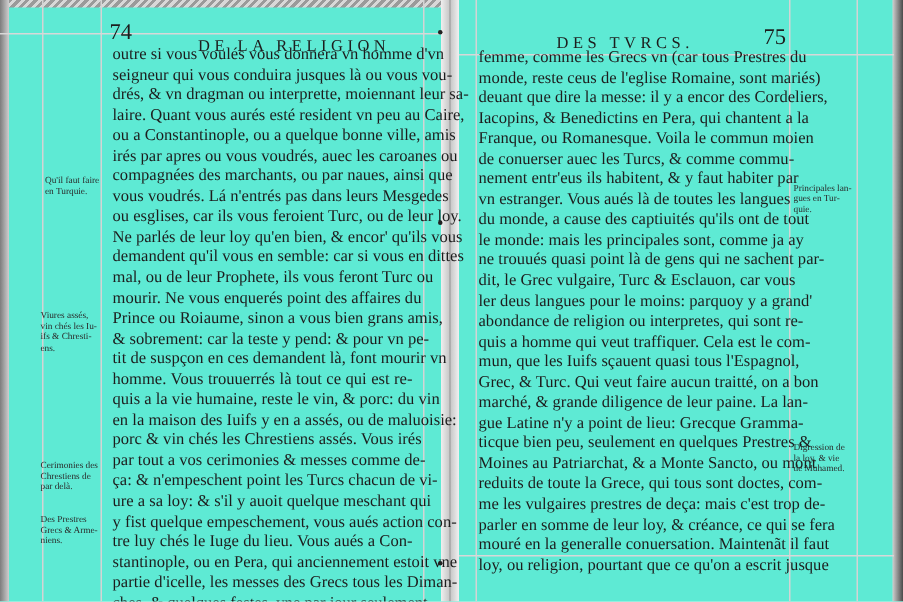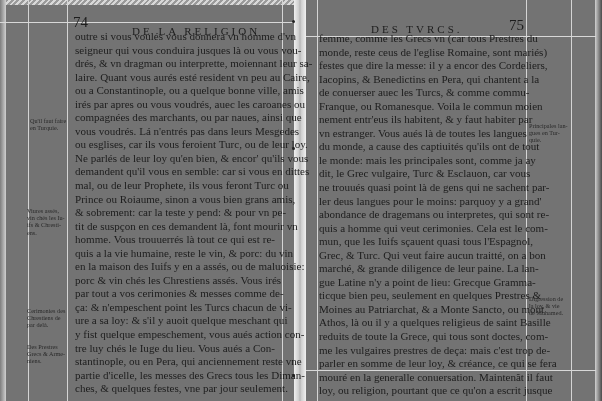--- a/index.html
+++ b/index.html
@@ -2,21 +2,21 @@
 <html><head>
 <meta charset="utf-8">
 <style>
   html, body { margin:0; padding:0; }
   body {
     width:602px; height:401px; overflow:hidden; position:relative;
     background:#f4f4f2;
     font-family:"Liberation Serif","DejaVu Serif",serif;
     color:#1d1d1d;
   }
-  .spread { position:absolute; inset:0; background:#737373; }
+  .spread { position:absolute; inset:0; background:#5eead4; }
   .top-edge {
     position:absolute; left:0; top:0; width:300px; height:5px;
     background:repeating-linear-gradient(135deg,#9a9a9a 0 2px,#d8d8d8 2px 4px);
   }
   .left-edge { position:absolute; left:0; top:0; width:6px; height:401px;
     background:linear-gradient(90deg,#7d7d7d,#cfcfcf); }
   .right-edge { position:absolute; right:0; top:0; width:7px; height:401px;
     background:linear-gradient(90deg,#d0d0d0,#4a4a4a); }
   .gutter { position:absolute; left:294px; top:0; width:12px; height:401px;
     background:linear-gradient(90deg,#efefef,#c9c9c9 45%,#8c8c8c 50%,#c9c9c9 55%,#f0f0f0); }
@@ -66,33 +66,34 @@
       <div class="line">drés, &amp; vn dragman ou interprette, moiennant leur sa-</div>
       <div class="line">laire. Quant vous aurés esté resident vn peu au Caire,</div>
       <div class="line">ou a Constantinople, ou a quelque bonne ville, amis</div>
       <div class="line">irés par apres ou vous voudrés, auec les caroanes ou</div>
       <div class="line">compagnées des marchants, ou par naues, ainsi que</div>
       <div class="line">vous voudrés. Lá n'entrés pas dans leurs Mesgedes</div>
       <div class="line">ou esglises, car ils vous feroient Turc, ou de leur loy.</div>
       <div class="line">Ne parlés de leur loy qu'en bien, &amp; encor' qu'ils vous</div>
       <div class="line">demandent qu'il vous en semble: car si vous en dittes</div>
       <div class="line">mal, ou de leur Prophete, ils vous feront Turc ou</div>
+      <div class="line">mourir.   Ne vous enquerés point des affaires du</div>
       <div class="line">Prince ou Roiaume, sinon a vous bien grans amis,</div>
       <div class="line">&amp; sobrement: car la teste y pend: &amp; pour vn pe-</div>
       <div class="line">tit de suspçon en ces demandent là, font mourir vn</div>
       <div class="line">homme.   Vous trouuerrés là tout ce qui est re-</div>
       <div class="line">quis a la vie humaine, reste le vin, &amp; porc: du vin</div>
       <div class="line">en la maison des Iuifs y en a assés, ou de maluoisie:</div>
       <div class="line">porc &amp; vin chés les Chrestiens assés.   Vous irés</div>
       <div class="line">par tout a vos cerimonies &amp; messes comme de-</div>
       <div class="line">ça: &amp; n'empeschent point les Turcs chacun de vi-</div>
       <div class="line">ure a sa loy: &amp; s'il y auoit quelque meschant qui</div>
       <div class="line">y fist quelque empeschement, vous aués action con-</div>
       <div class="line">tre luy chés le Iuge du lieu.   Vous aués a Con-</div>
-      <div class="line">stantinople, ou en Pera, qui anciennement reste vne</div>
+      <div class="line">stantinople, ou en Pera, qui anciennement estoit vne</div>
       <div class="line">partie d'icelle, les messes des Grecs tous les Diman-</div>
       <div class="line">ches, &amp; quelques festes, vne par jour seulement.</div>
 
     </div>
 
     <div class="note" style="left:30px;top:117px">
       <span>Qu'il faut faire</span>
       <span>en Turquie.</span>
     </div>
     <div class="note" style="left:27px;top:207px">
@@ -113,40 +114,39 @@
     </div>
   </div>
 
   <div class="page right">
     <div class="header" style="left:65px;top:23px">DES TVRCS.</div>
     <div class="folio" style="left:203px;top:17px">75</div>
 
     <div class="body-text" style="left:13px;top:32px;width:206px">
       <div class="line">femme, comme les Grecs vn (car tous Prestres du</div>
       <div class="line">monde, reste ceus de l'eglise Romaine, sont mariés)</div>
-      <div class="line">festes que dire la messe: il y a encor des Cordeliers,</div>
+      <div class="line">deuant que dire la messe: il y a encor des Cordeliers,</div>
       <div class="line">Iacopins, &amp; Benedictins en Pera, qui chantent a la</div>
+      <div class="line">Franque, ou Romanesque. Voila le commun moien</div>
       <div class="line">de conuerser auec les Turcs, &amp; comme commu-</div>
-      <div class="line">Franque, ou Romanesque. Voila le commun moien</div>
       <div class="line">nement entr'eus ils habitent, &amp; y faut habiter par</div>
       <div class="line">vn estranger.   Vous aués là de toutes les langues</div>
       <div class="line">du monde, a cause des captiuités qu'ils ont de tout</div>
       <div class="line">le monde: mais les principales sont, comme ja ay</div>
+      <div class="line">ne trouués quasi point là de gens qui ne sachent par-</div>
       <div class="line">dit, le Grec vulgaire, Turc &amp; Esclauon, car vous</div>
-      <div class="line">ne trouués quasi point là de gens qui ne sachent par-</div>
       <div class="line">ler deus langues pour le moins: parquoy y a grand'</div>
-      <div class="line">abondance de dragemans ou interpretes, qui sont re-</div>
-      <div class="line">quis a homme qui veut cerimonies.   Cela est le com-</div>
+      <div class="line">abondance de religion ou interpretes, qui sont re-</div>
+      <div class="line">quis a homme qui veut traffiquer.   Cela est le com-</div>
       <div class="line">mun, que les Iuifs sçauent quasi tous l'Espagnol,</div>
       <div class="line">Grec, &amp; Turc. Qui veut faire aucun traitté, on a bon</div>
       <div class="line">marché, &amp; grande diligence de leur paine.   La lan-</div>
       <div class="line">gue Latine n'y a point de lieu: Grecque Gramma-</div>
       <div class="line">ticque bien peu, seulement en quelques Prestres &amp;</div>
       <div class="line">Moines au Patriarchat, &amp; a Monte Sancto, ou mont</div>
-      <div class="line">Athos, là ou il y a quelques religieus de saint Basille</div>
       <div class="line">reduits de toute la Grece, qui tous sont doctes, com-</div>
       <div class="line">me les vulgaires prestres de deça: mais c'est trop de-</div>
       <div class="line">parler en somme de leur loy, &amp; créance, ce qui se fera</div>
       <div class="line">mouré en la generalle conuersation. Maintenãt il faut</div>
       <div class="line">loy, ou religion, pourtant que ce qu'on a escrit jusque</div>
 
     </div>
 
     <div class="note" style="left:223px;top:122px">
       <span>Principales lan-</span>

